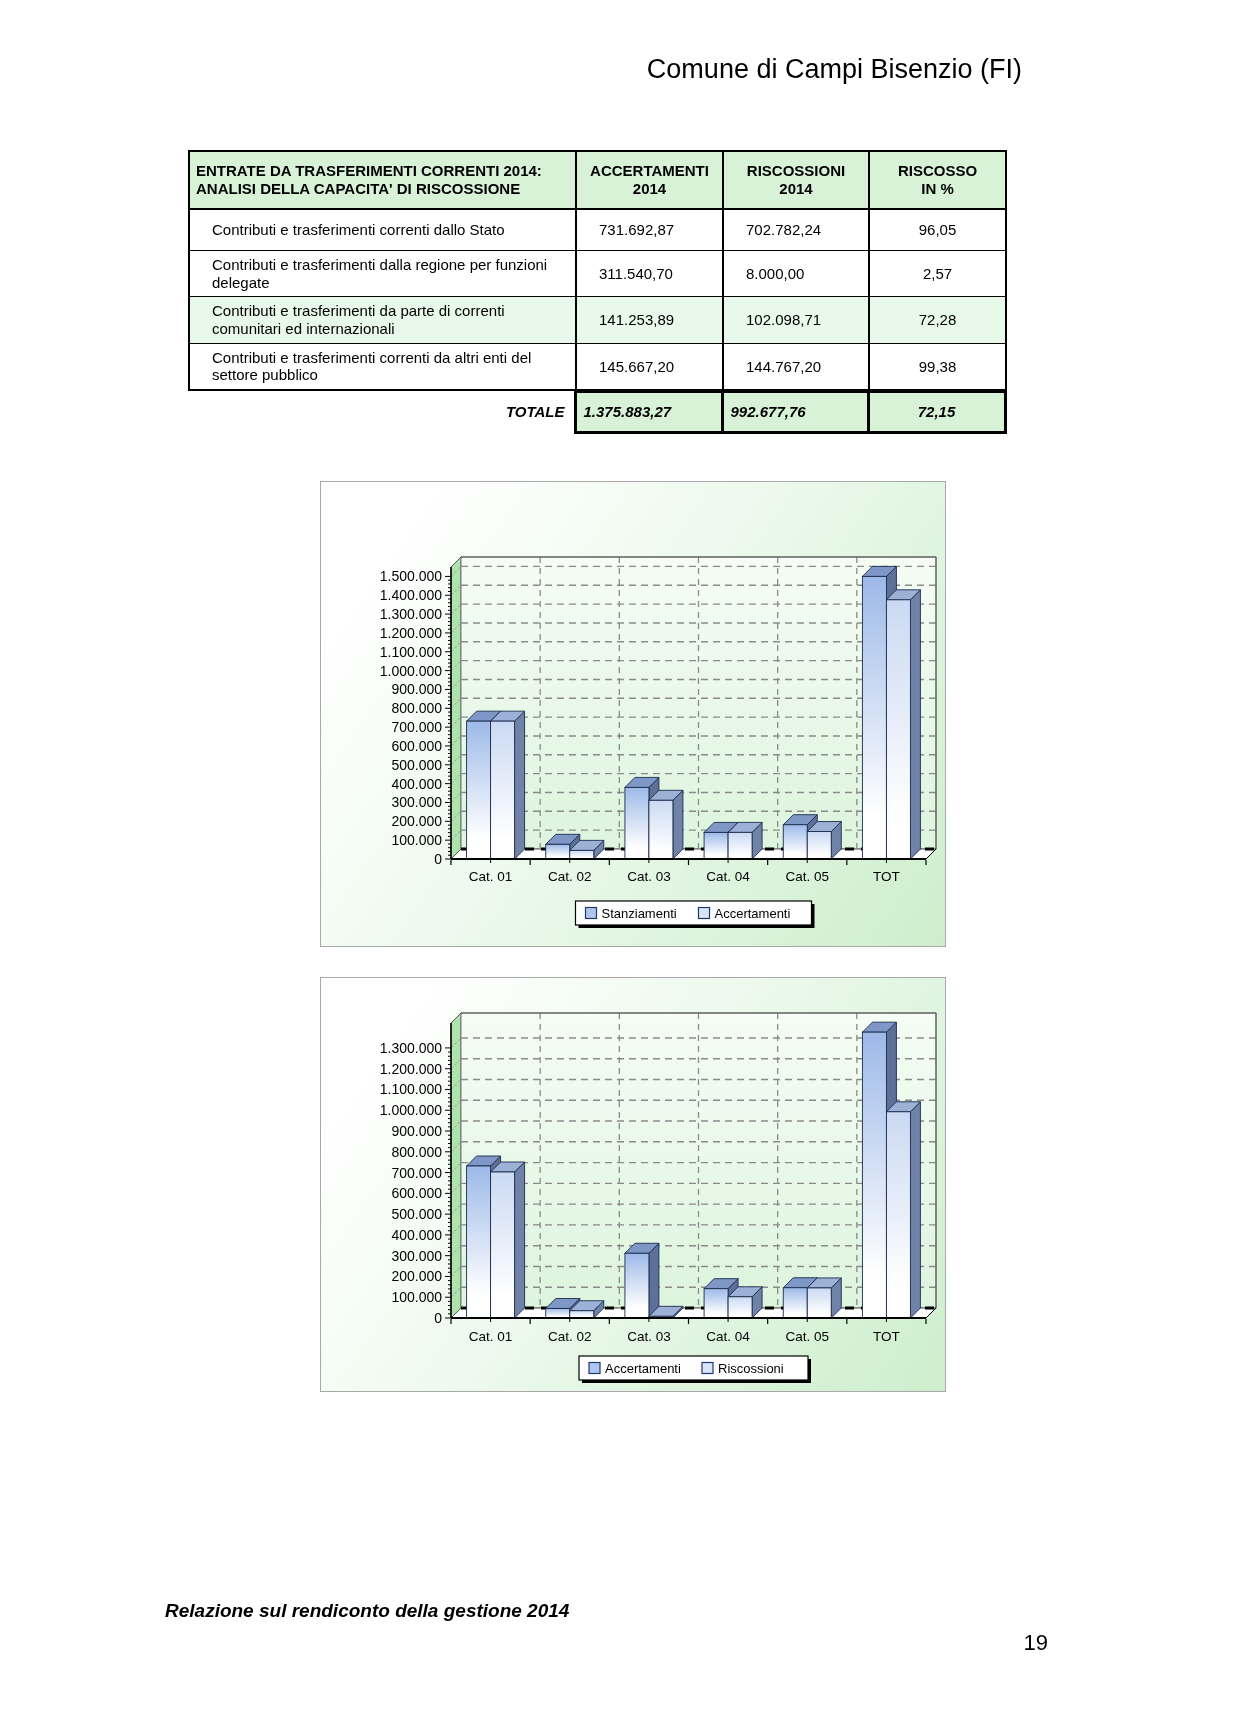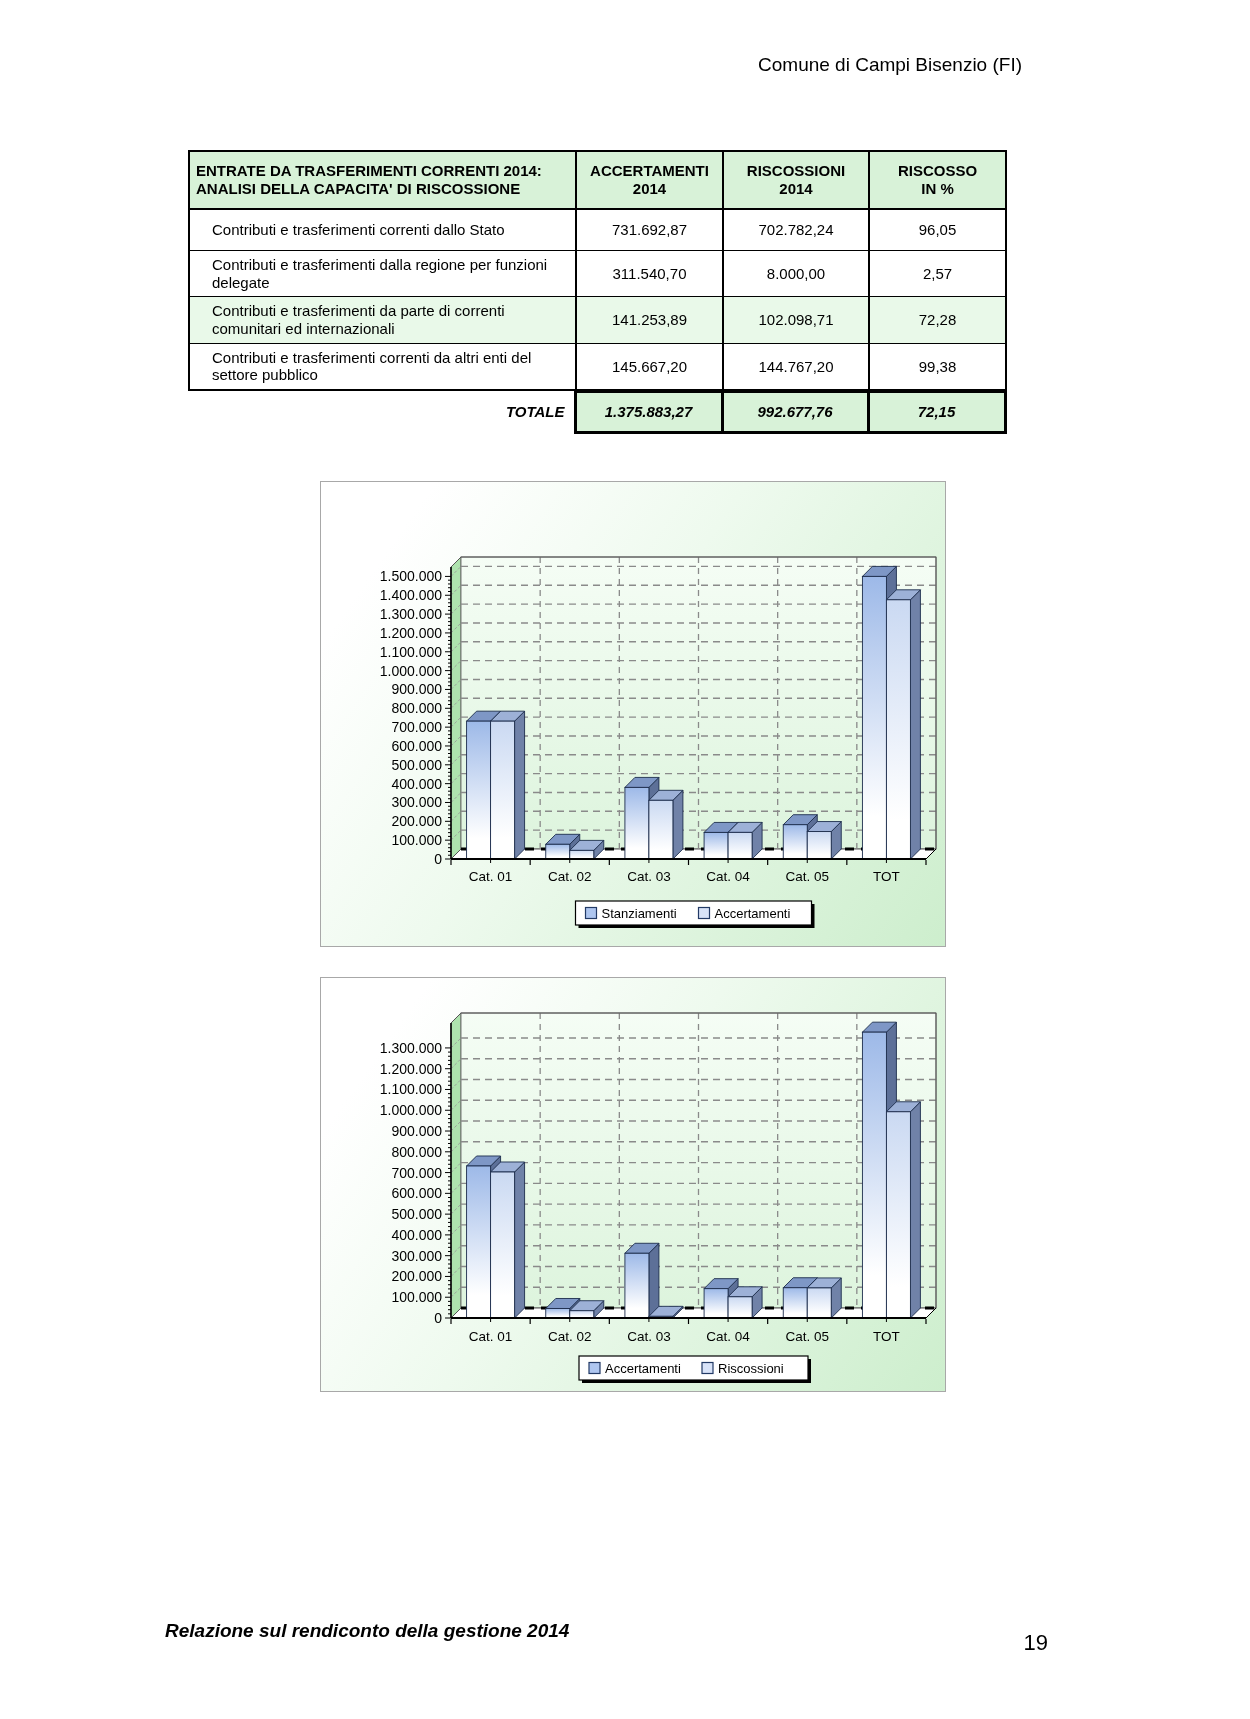--- a/index.html
+++ b/index.html
@@ -1,46 +1,46 @@
 <!DOCTYPE html>
 <html><head>
 <meta charset="utf-8">
 <style>
   html,body{margin:0;padding:0;background:#888;}
   .page{position:relative;width:1250px;height:1719px;background:#ffffff;overflow:hidden;
         font-family:"Liberation Sans",sans-serif;color:#000;}
-  .doc-header{position:absolute;top:54px;right:228px;font-size:19px;}
+  .doc-header{position:absolute;top:54px;right:228px;font-size:27px;}
   
   .tblwrap{position:absolute;left:188px;top:150px;width:817px;}
   .tblwrap table{border-collapse:collapse;width:817px;table-layout:fixed;
                  font-size:15px;line-height:1.18;}
   .tblwrap col.c0{width:387px}.tblwrap col.c1{width:147px}
   .tblwrap col.c2{width:146px}.tblwrap col.c3{width:137px}
   table.main{border:2px solid #000;}
   table.main th{background:var(--tblgreen);border:2px solid #000;font-weight:bold;
                 padding:6px 6px;text-align:center;vertical-align:middle;height:44px;}
   table.main th.title{text-align:left;margin-top:19px;}
   table.main td{border-left:2px solid #000;border-right:2px solid #000;
                 border-top:1px solid #000;border-bottom:1px solid #000;
                 padding:5px 22px;height:30px;vertical-align:middle;}
   table.main tr.alt{background:var(--altgreen);}
-  td.l{text-align:left}td.r{text-align:center}td.c{text-align:center}
+  td.l{text-align:left}td.r{text-align:left}td.c{text-align:center}
   table.total{margin-top:-1px;font-weight:bold;font-style:italic;}
   table.total td{border:3px solid #000;background:var(--tblgreen);
                  padding:5px 7px;height:28px;vertical-align:middle;}
   table.total td.nob{border:none;background:transparent;text-align:right;padding-right:9px;}
   
   .chart-panel{position:absolute;left:320px;width:624px;border:1px solid #a8a8a8;
     background:linear-gradient(125deg,#ffffff 0%,#ffffff 12%,#eefaee 45%,#cdeecd 100%);}
   #panel1{top:481px;height:464px;}
   #panel2{top:977px;height:413px;}
   .chart-panel svg{display:block;}
   
   .para{position:absolute;left:155px;top:1506px;font-size:21px;}
-  .footer{position:absolute;left:165px;top:1600px;font-size:19px;font-style:italic;font-weight:bold;margin-top:20px;}
+  .footer{position:absolute;left:165px;top:1600px;font-size:19px;font-style:italic;font-weight:bold;}
   .pagenum{position:absolute;right:202px;top:1630px;font-size:22px;}
 </style>
 </head>
 <body>
 
 <div class="page" style="--tblgreen: #d8f2d8; --altgreen: #e9f9e9;">
 
   <div class="doc-header">Comune di Campi Bisenzio (FI)</div>
 
   <div class="tblwrap">

